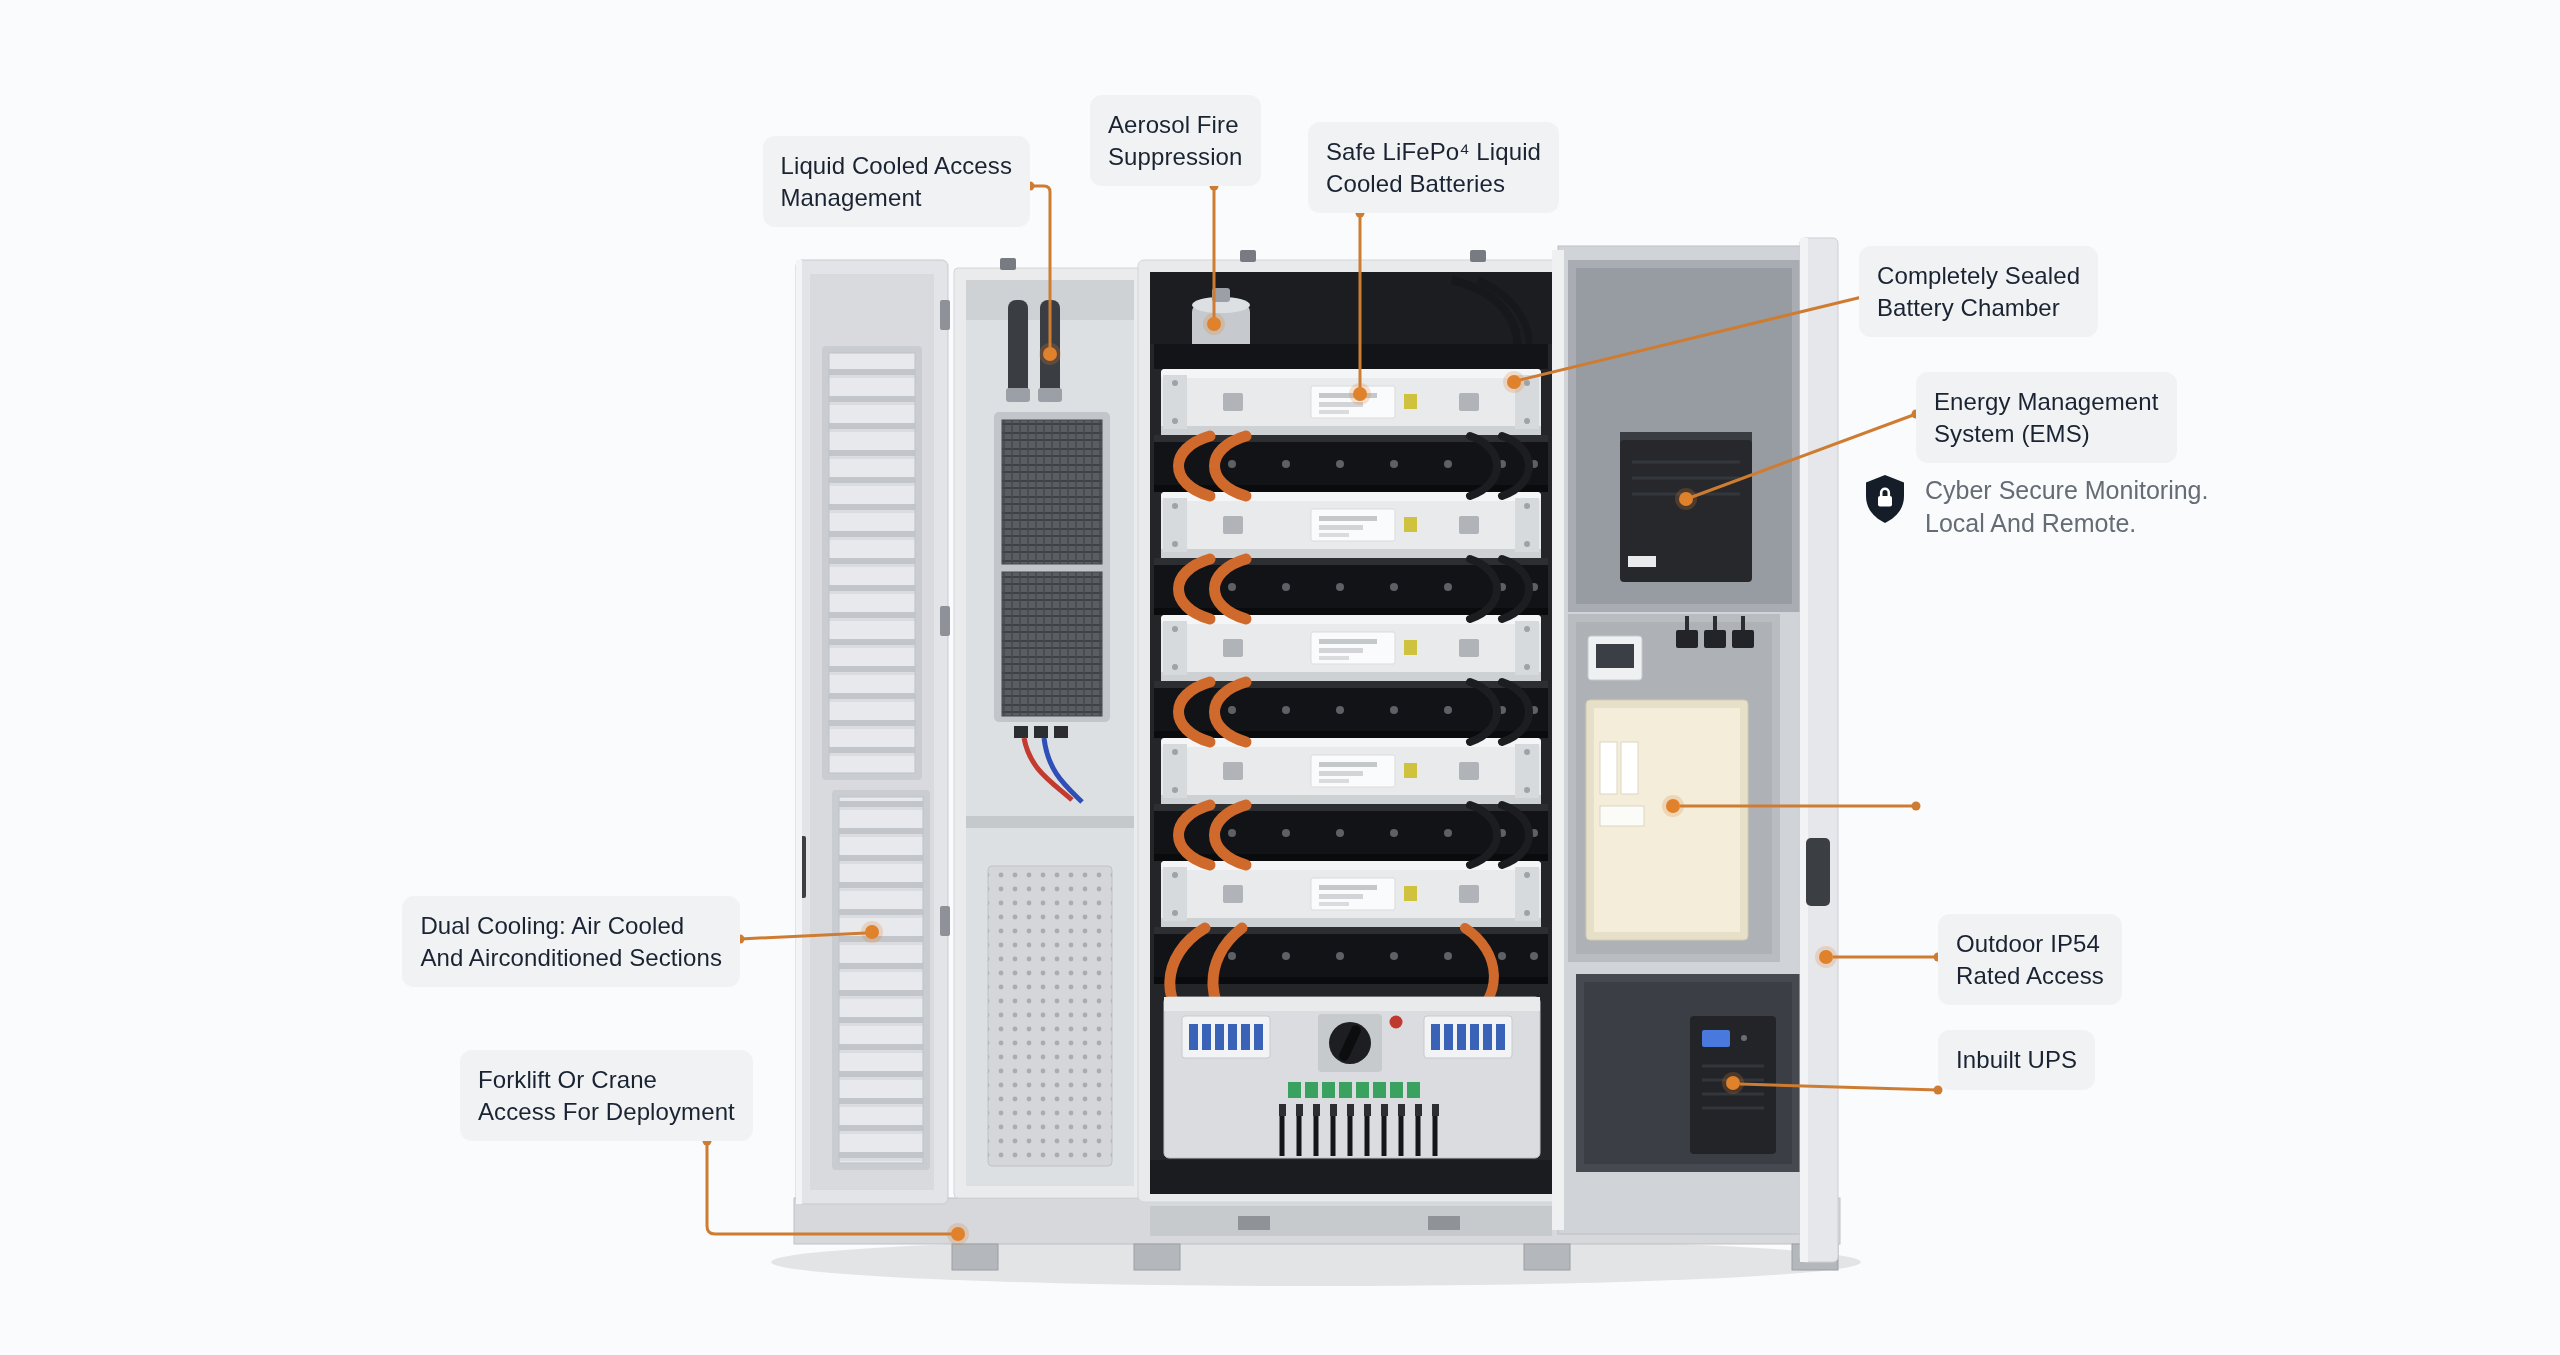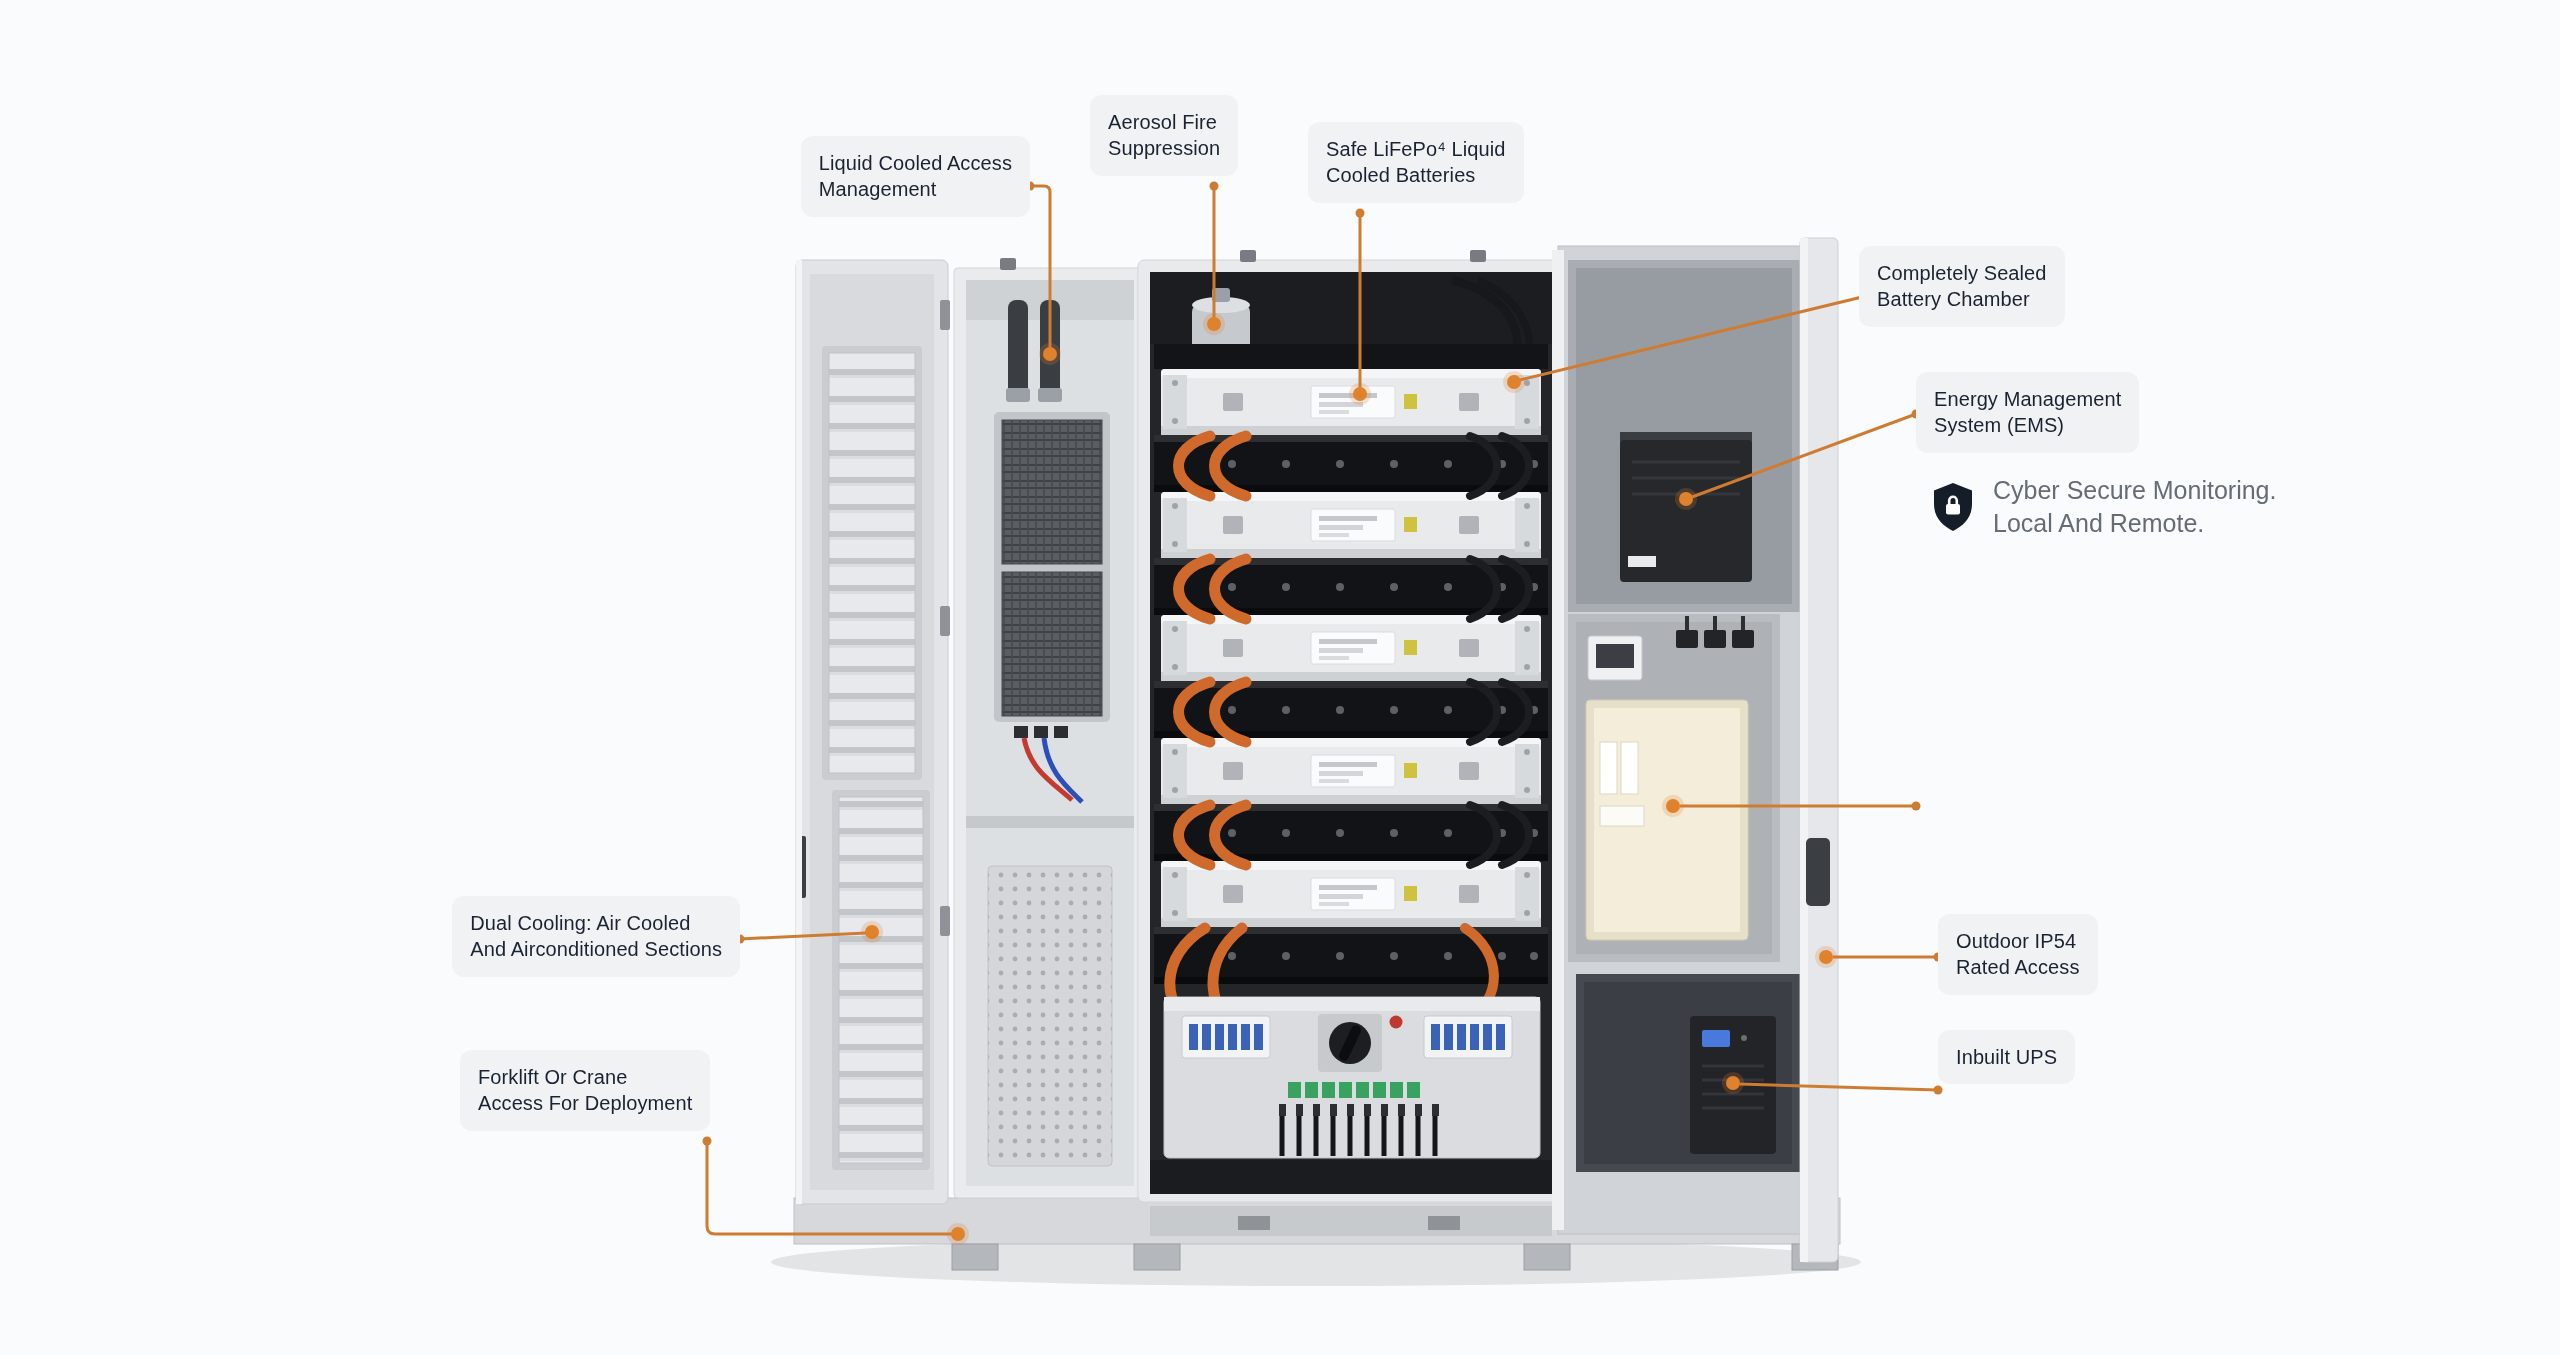--- a/index.html
+++ b/index.html
@@ -8,21 +8,21 @@
   .layer { position:absolute; inset:0; }
   .overlay { position:absolute; inset:0; pointer-events:none; }
   .conn { stroke: var(--accent,#cf7c33); stroke-width:3; fill:none; }
   .conn-start { fill: var(--accent,#cf7c33); }
   .conn-dot { fill: var(--accent_dot,#e0812c); }
   .conn-halo { fill: var(--accent_dot,#e0812c); opacity:.22; }
   .callout {
     position:absolute;
     background: var(--callout_bg,#f1f2f4);
     color: var(--callout_text,#1a2332);
-    font-size:20px; line-height:1.32; font-weight:500;
+    font-size:24px; line-height:1.32; font-weight:500;
     padding:14px 18px; border-radius:12px;
     white-space:pre-line; letter-spacing:.1px;
   }
   .note { position:absolute; display:flex; gap:18px; align-items:flex-start; }
   .note-icon svg { width:44px; height:50px; display:block; }
   .note-text { font-size:25px; line-height:1.32; color:var(--muted_text,#656c75); white-space:pre-line; }
 </style>
 </head>
 <body>
 
@@ -397,21 +397,21 @@
   <div class="callout" style="left:1916px; top:372px;">Energy Management
 System (EMS)</div>
   <div class="callout" style="left:1938px; top:914px;">Outdoor IP54
 Rated Access</div>
   <div class="callout" style="left:1938px; top:1030px;">Inbuilt UPS</div>
   <div class="callout" style="right:1820px; top:896px;">Dual Cooling: Air Cooled
 And Airconditioned Sections</div>
   <div class="callout" style="left:460px; top:1050px;">Forklift Or Crane
 Access For Deployment</div>
 
-  <div class="note" style="left:1931px; top:474px;align-items:center;">
+  <div class="note" style="left:1863px; top:474px;">
     <span class="note-icon">
       <svg viewBox="0 0 44 50" aria-hidden="true">
         <path d="M22 1 L41 8.5 V22 C41 35 33 43.5 22 49 C11 43.5 3 35 3 22 V8.5 Z" fill="#151d29"></path>
         <path d="M18.2 22 v-3.4 a3.8 3.8 0 0 1 7.6 0 V22" stroke="#ffffff" stroke-width="2.6" fill="none"></path>
         <rect x="15" y="22" width="14" height="10.5" rx="2" fill="#ffffff"></rect>
       </svg>
     </span>
     <span class="note-text">Cyber Secure Monitoring.
 Local And Remote.</span>
   </div>

